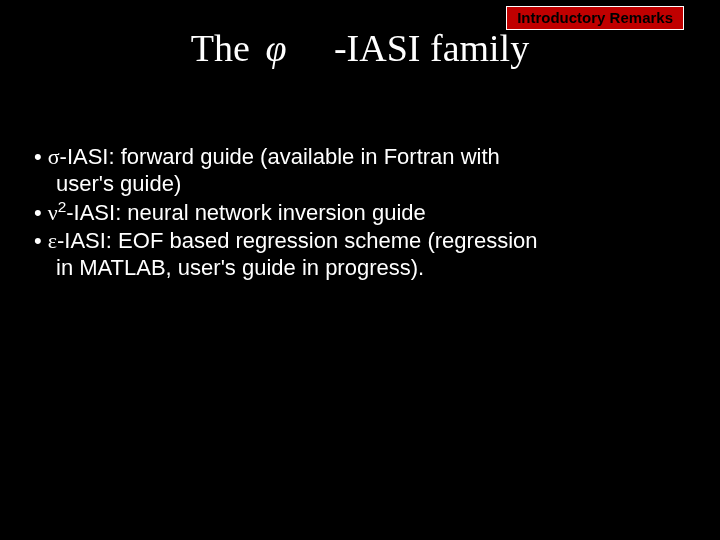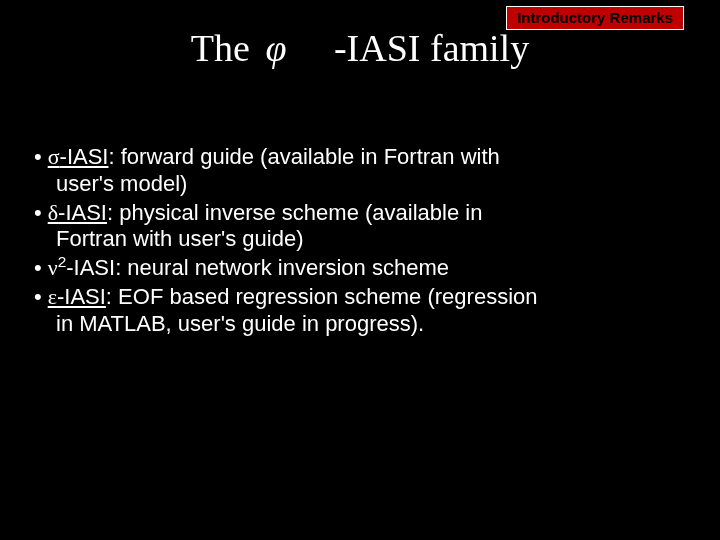--- a/index.html
+++ b/index.html
@@ -75,51 +75,46 @@
   }
   .greek {
     font-family: "Symbol", "Times New Roman", serif;
   }
   .sup {
     font-size: 0.7em;
     vertical-align: super;
     line-height: 0;
   }
   .u {
-    text-decoration: underline;
   }
 </style>
 </head>
 <body>
 
 <div class="slide">
 
   <div class="tag">Introductory Remarks</div>
 
   <div class="title">
     <span class="the">The</span>
     <span class="phi">φ</span>
     <span class="suffix">-IASI family</span>
   </div>
 
   <div class="body">
     <ul>
 
       <li>
         <span class="bullet">•</span><span class="u"><span class="greek">σ</span><span>-IASI</span></span><span>:</span><span> forward guide (available in Fortran with</span><br>
-        <span>user's model)</span>
+        <span>user's guide)</span>
       </li>
 
-      <li>
-        <span class="bullet">•</span><span class="u"><span class="greek">δ</span><span>-IASI</span></span><span>:</span><span> physical inverse scheme (available in</span><br>
-        <span>Fortran with user's guide)</span>
-      </li>
 
       <li>
-        <span class="bullet">•</span><span class="greek">ν</span><span class="sup">2</span><span>-IASI</span><span>:</span><span>   neural network inversion scheme</span><br>
+        <span class="bullet">•</span><span class="greek">ν</span><span class="sup">2</span><span>-IASI</span><span>:</span><span>   neural network inversion guide</span><br>
       </li>
 
       <li>
         <span class="bullet">•</span><span class="u"><span class="greek">ε</span><span>-IASI</span></span><span>:</span><span> EOF based regression scheme (regression</span><br>
         <span>in MATLAB, user's guide in progress).</span>
       </li>
 
     </ul>
   </div>
 

